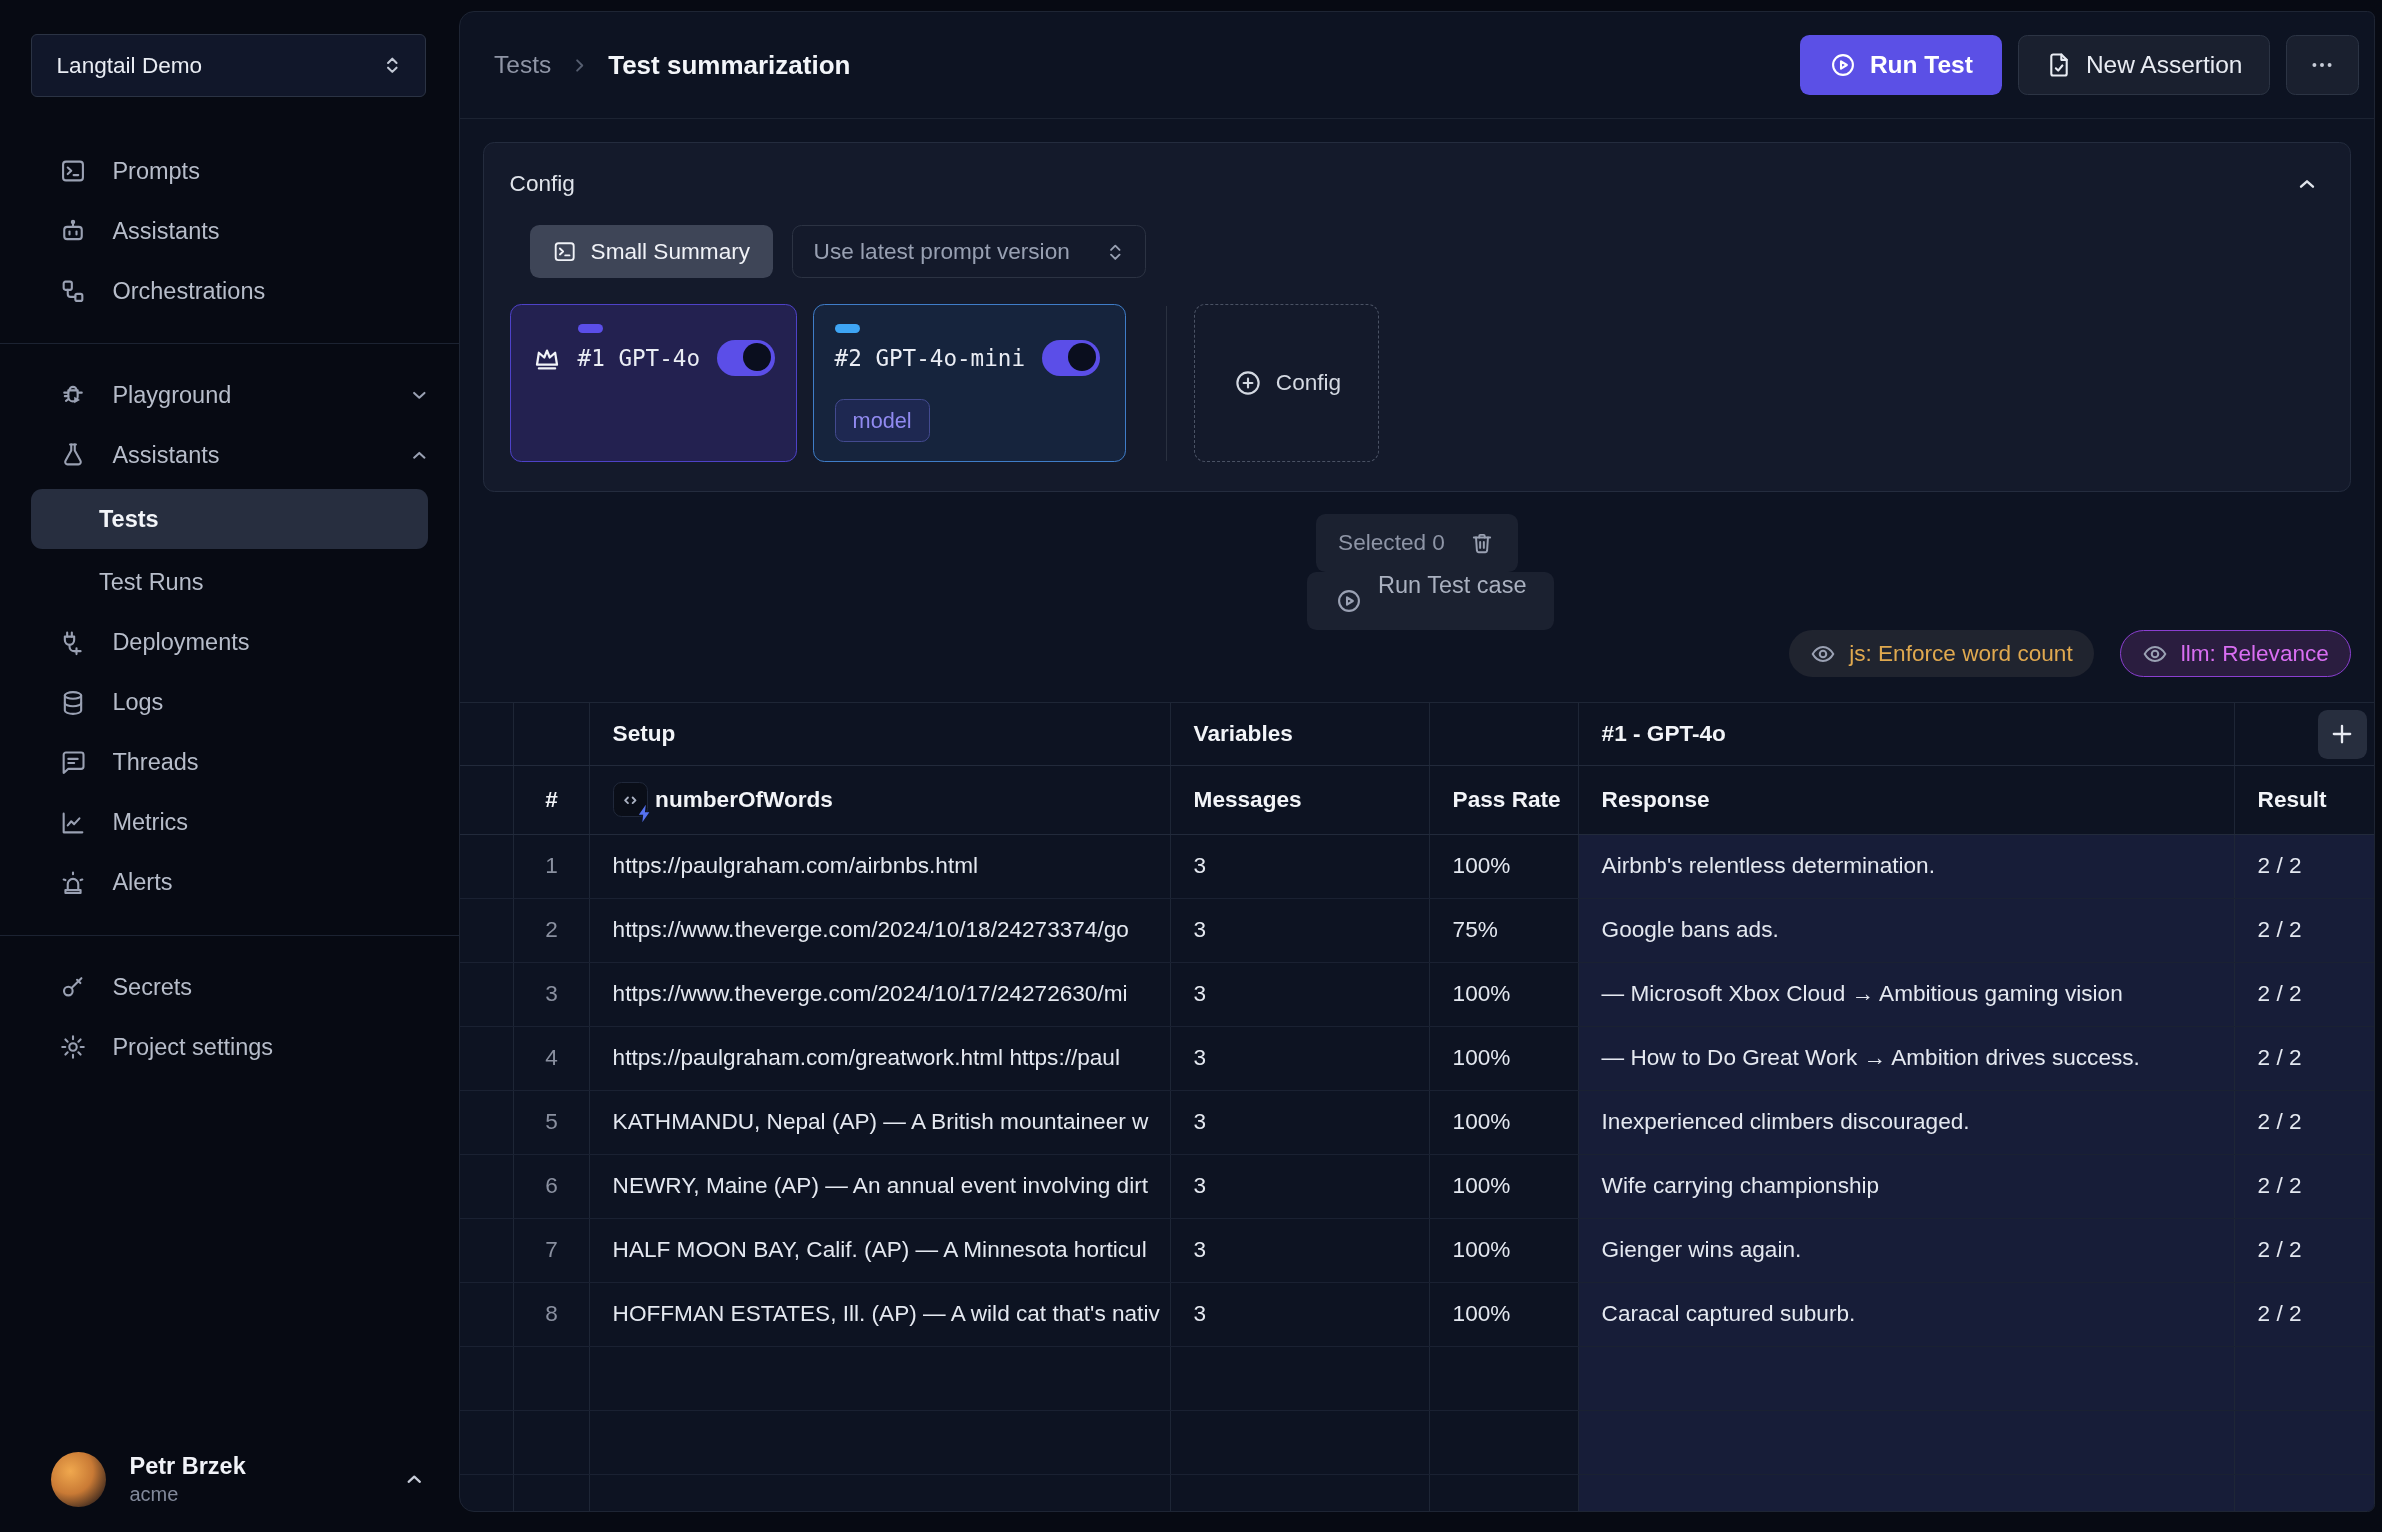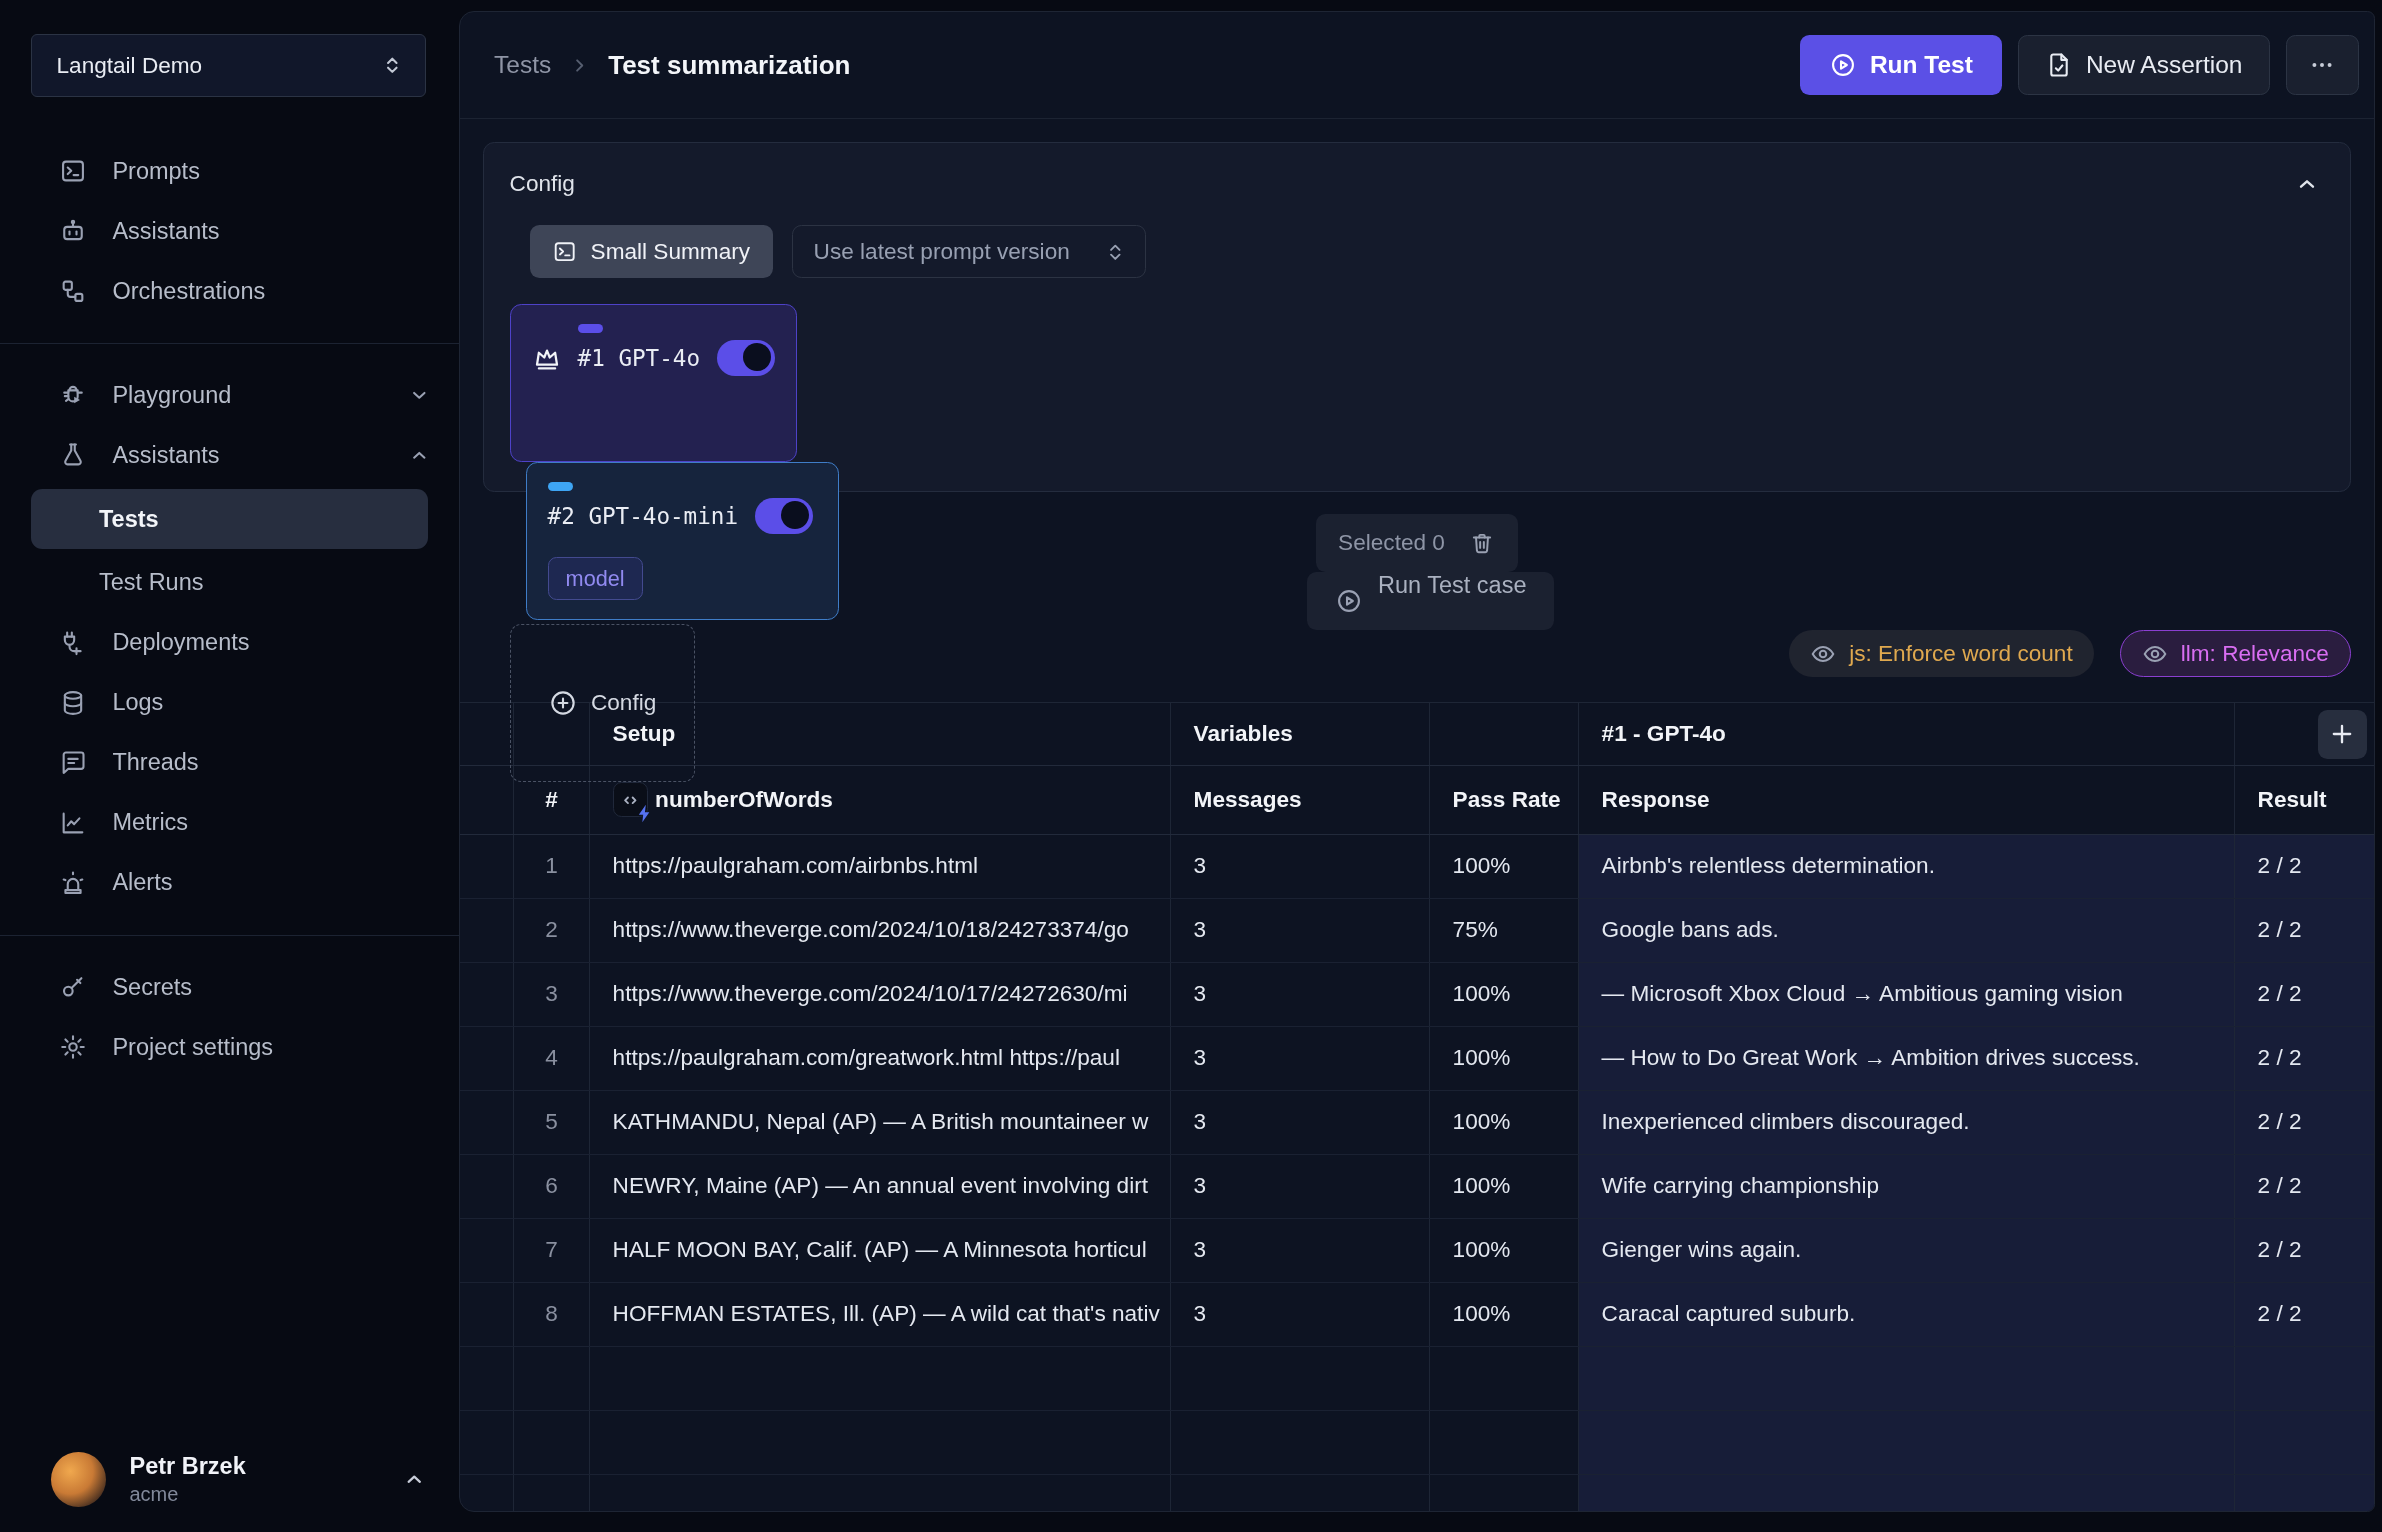--- a/index.html
+++ b/index.html
@@ -37,21 +37,21 @@
   .btn-more { width:73px; justify-content:center; padding:0; }
 
   
   .config { margin:22.6px; background:#141a2b; border:0.9px solid #242c3e; border-radius:11.3px; padding:24.5px 26px 30px 26px; height:350px; position:relative; }
   .config-head { display:flex; align-items:center; }
   .config-title { font-size:22.6px; color:#dfe3ea; }
   .config-collapse { margin-left:auto; color:#dfe3ea; cursor:pointer; display:inline-flex; padding:3.8px; }
   .config-row1 { margin-top:24.5px; display:flex; align-items:flex-start; gap:19px;margin-left:20px; }
   .chip-btn { display:inline-flex; align-items:center; gap:13px; height:53px; padding:0 22.6px; background:#3e4557; border-radius:9.4px; font-size:22.6px; color:#f0f2f7; font-weight:500; cursor:pointer; }
   .ver-select { display:inline-flex; align-items:center; gap:34px; height:53px; padding:0 19px 0 21px; border:0.9px solid #2c3343; border-radius:9.4px; font-size:22.6px; color:#98a0b2; background:#141a2b; cursor:pointer; }
-  .config-row2 { margin-top:26px; display:flex; align-items:stretch;flex-direction:column; }
+  .config-row2 { margin-top:26px; display:flex; align-items:stretch; }
   .model-card { width:287px; height:158px; border-radius:11.3px; padding:19px 21px; position:relative; cursor:pointer; }
   .model-card.m1 { background:#232150; border:1.4px solid #4e42c8; }
   .model-card.m2 { background:#16243d; border:1.4px solid #3f7dc8; margin-left:16px; width:313px; }
   .model-top { display:flex; align-items:flex-end; gap:16px; }
   .crown { color:#f2f4f9; margin-bottom:1.9px; }
   .name-block { display:flex; flex-direction:column; gap:6.6px; }
   .ver-pill { width:25.4px; height:8.5px; border-radius:4.7px; }
   .m1 .ver-pill { background:#5b4ee8; }
   .m2 .ver-pill { background:#3ea5f4; }
   .name-row { display:flex; align-items:center; gap:17px; }

